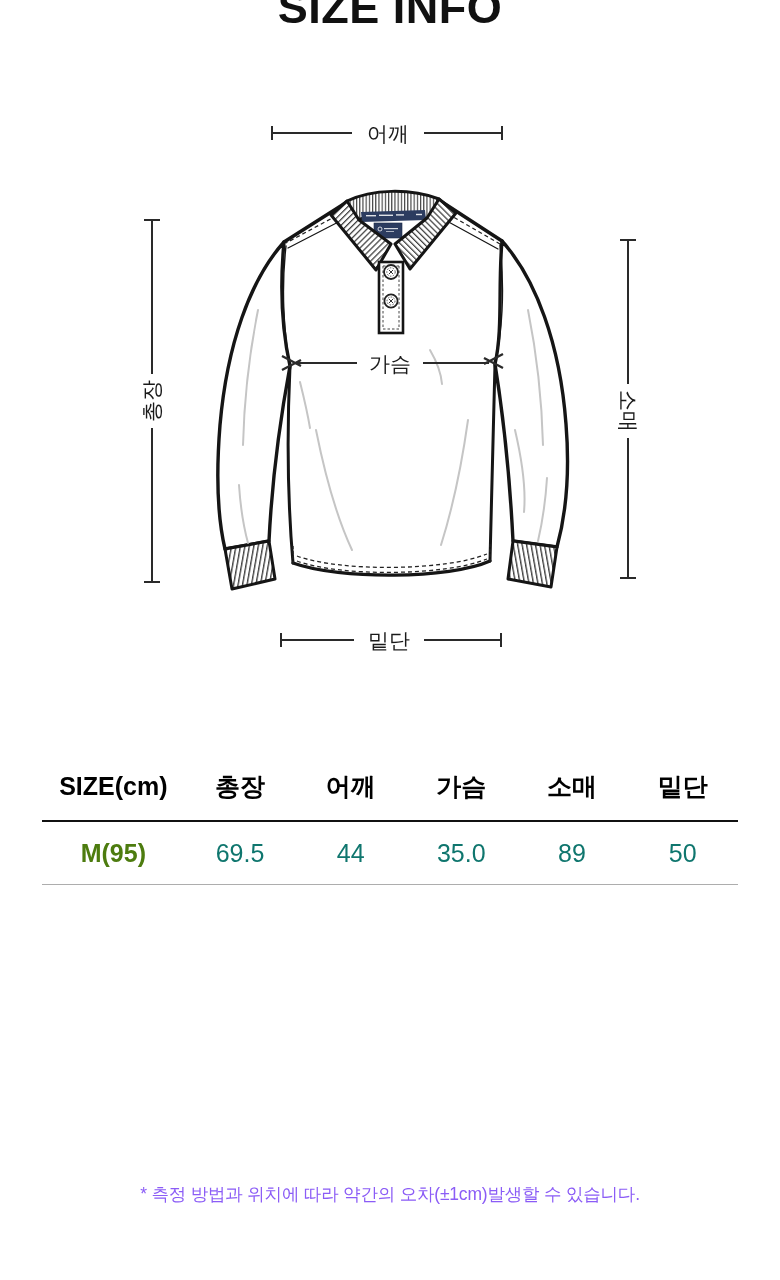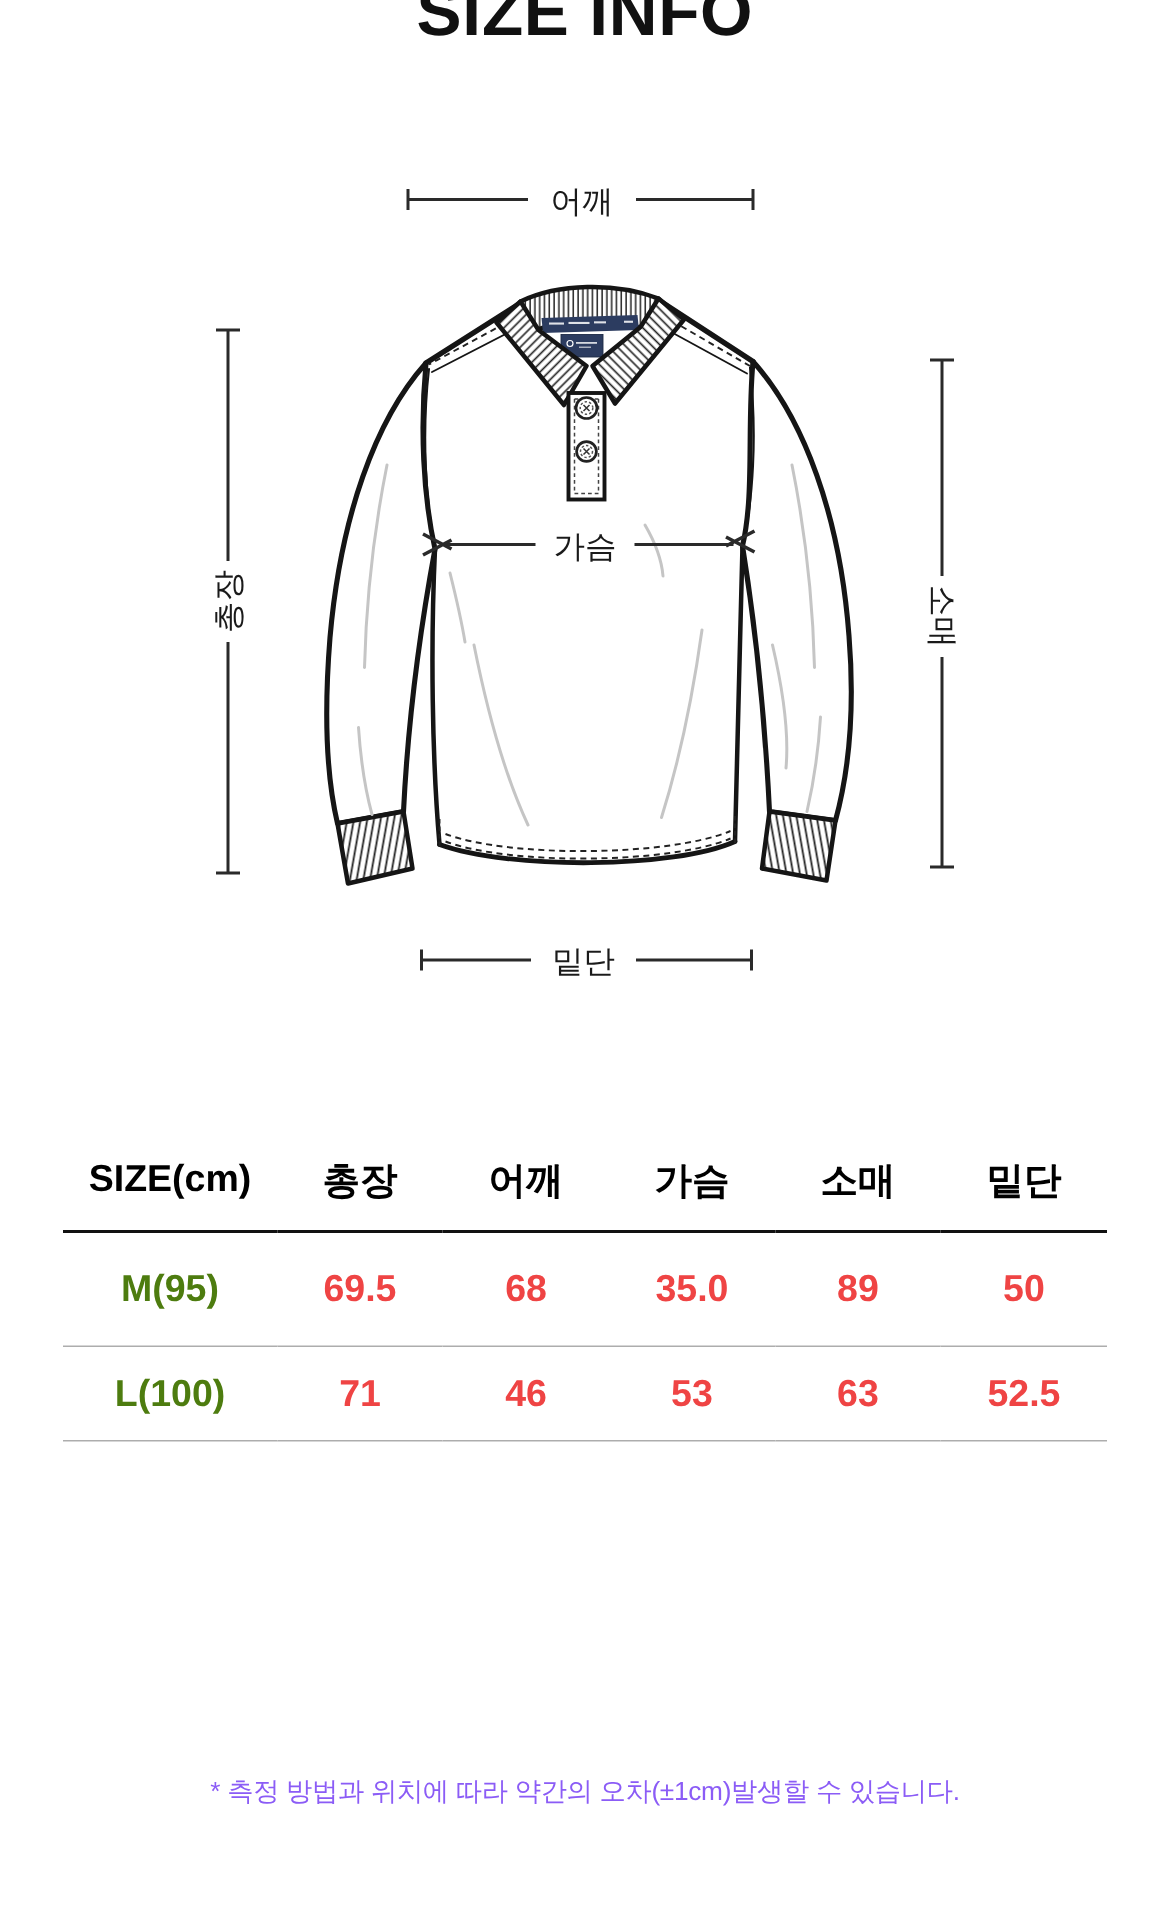--- a/index.html
+++ b/index.html
@@ -20,21 +20,21 @@
   table.size-table {
     position:absolute; top:752px; left:42px; width:696px;
     border-collapse:collapse; table-layout:fixed;
   }
   .size-table th, .size-table td { text-align:center; padding:0; vertical-align:middle; }
   .size-table thead th {
     height:68px; font-size:25px; font-weight:700; color:#000000;
     border-bottom:2px solid #111;
   }
   .size-table tbody td {
-    height:75px; font-size:25px; font-weight:700; color:#ef4444;
+    height:75px; font-size:25px; font-weight:400; color:#0f766e;
     border-bottom:1px solid #adadad;
   }
   .size-table tbody tr:last-child td { height:62px; }
   .size-table td.size-cell { font-weight:700; color:#4d7c0f; }
   .footnote {
     position:absolute; top:1182px; left:0; width:100%; text-align:center;
     font-size:17.5px; color:#8b5cf6; letter-spacing:-0.2px;
   }
 </style>
 </head>
@@ -212,31 +212,23 @@
         <th>어깨</th>
         <th>가슴</th>
         <th>소매</th>
         <th>밑단</th>
       </tr>
     </thead>
     <tbody>
       <tr>
         <td class="size-cell">M(95)</td>
         <td>69.5</td>
-        <td>68</td>
+        <td>44</td>
         <td>35.0</td>
         <td>89</td>
         <td>50</td>
       </tr>
-      <tr>
-        <td class="size-cell">L(100)</td>
-        <td>71</td>
-        <td>46</td>
-        <td>53</td>
-        <td>63</td>
-        <td>52.5</td>
-      </tr>
     </tbody>
   </table>
 
   <div class="footnote">* 측정 방법과 위치에 따라 약간의 오차(±1cm)발생할 수 있습니다.</div>
 
 </div>
 
 </body></html>

